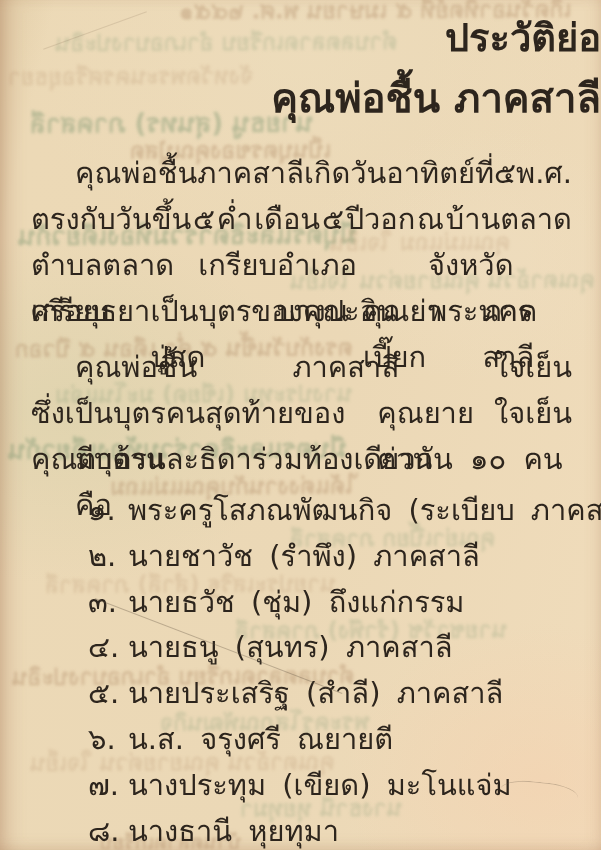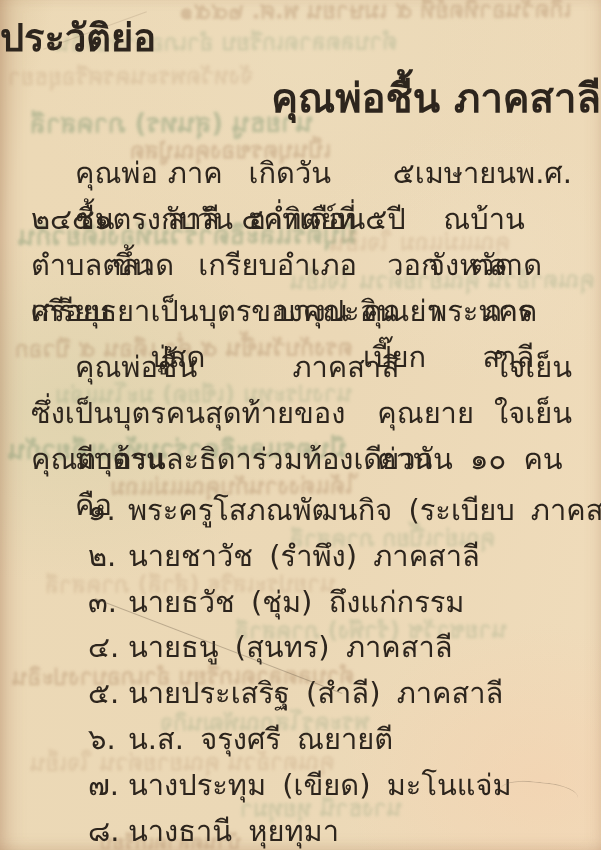--- a/index.html
+++ b/index.html
@@ -45,21 +45,21 @@
   .g18{top:790px;left:240px;} .g19{top:826px;left:100px;}
   
   .scratch{position:absolute;z-index:3;background:rgba(96,82,66,0.35);height:1px;pointer-events:none;}
   .s1{left:95px;top:598px;width:265px;transform:rotate(21deg);transform-origin:left top;}
   .s2{left:500px;top:782px;width:78px;height:22px;background:none;border-top:1px solid rgba(96,82,66,0.30);border-radius:50%/14px;transform:rotate(6deg);}
   .s3{left:40px;top:30px;width:110px;transform:rotate(-20deg);background:rgba(120,100,80,0.18);}
   
   .content{position:absolute;inset:0;z-index:2;}
   .title{
     position:absolute;top:12px;left:0;right:0;
-    text-align:left;font-size:38px;font-weight:700;line-height:52px;
+    text-align:right;font-size:38px;font-weight:700;line-height:52px;
   }
   .subtitle{
     position:absolute;top:70px;left:0;right:0;
     text-align:right;font-size:40px;font-weight:700;line-height:56px;
   }
   .para{position:absolute;left:31px;right:29px;font-size:29px;font-weight:500;}
   .p1{top:150px;}
   .p2{top:344px;}
   .line{height:46px;line-height:46px;}
   .justify{display:flex;justify-content:space-between;}
@@ -104,25 +104,23 @@
 
     <div class="title">ประวัติย่อ</div>
     <div class="subtitle">คุณพ่อชื้น ภาคสาลี</div>
 
     <div class="para p1">
       <div class="line justify indent">
           <span>คุณพ่อชื้น</span>
           <span>ภาคสาลี</span>
           <span>เกิดวันอาทิตย์ที่</span>
           <span>๕</span>
-          <span>เมษายน</span>
           <span>พ.ศ.</span>
         </div>
       <div class="line justify">
-          <span>๒๔๕๑</span>
           <span>ตรงกับวันขึ้น</span>
           <span>๕</span>
           <span>ค่ำ</span>
           <span>เดือน</span>
           <span>๕</span>
           <span>ปีวอก</span>
           <span>ณ</span>
           <span>บ้านตลาด</span>
         </div>
       <div class="line justify">

